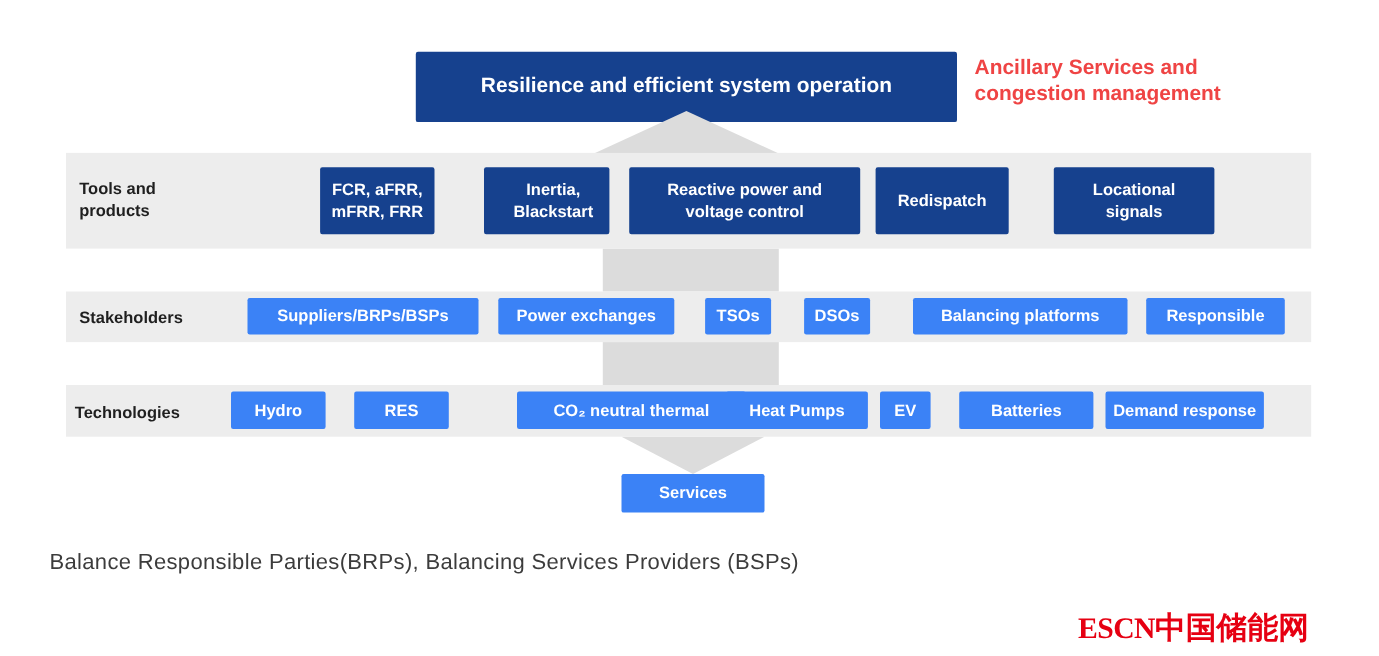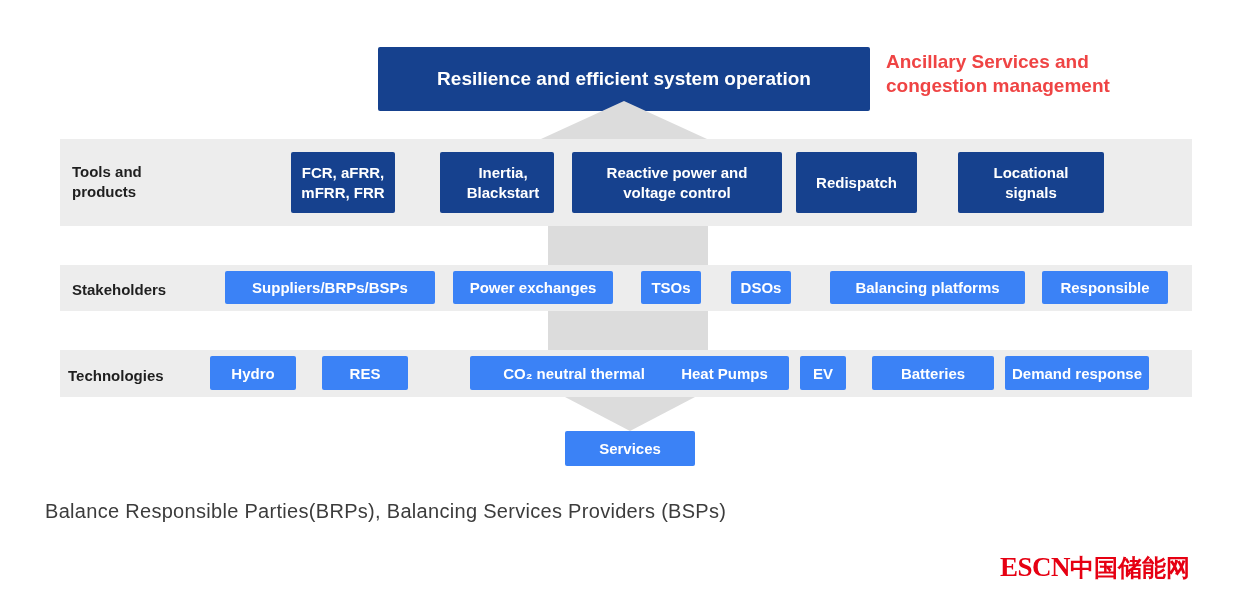--- a/index.html
+++ b/index.html
@@ -156,21 +156,21 @@
     white-space: nowrap;
   }
   .logo-latin {
     font-weight: 800;
     font-size: 27px;
     letter-spacing: -0.5px;
     font-family: Liberation Serif, serif;
   }
   .logo-cjk {
     font-weight: bold;
-    font-size: 24px;
+    font-size: 28px;
     font-family: "DejaVu Sans", sans-serif;
   }
 </style>
 </head>
 <body>
 
 <div class="canvas">
 
   <div class="header-box">
     <span>Resilience and efficient system operation</span>

